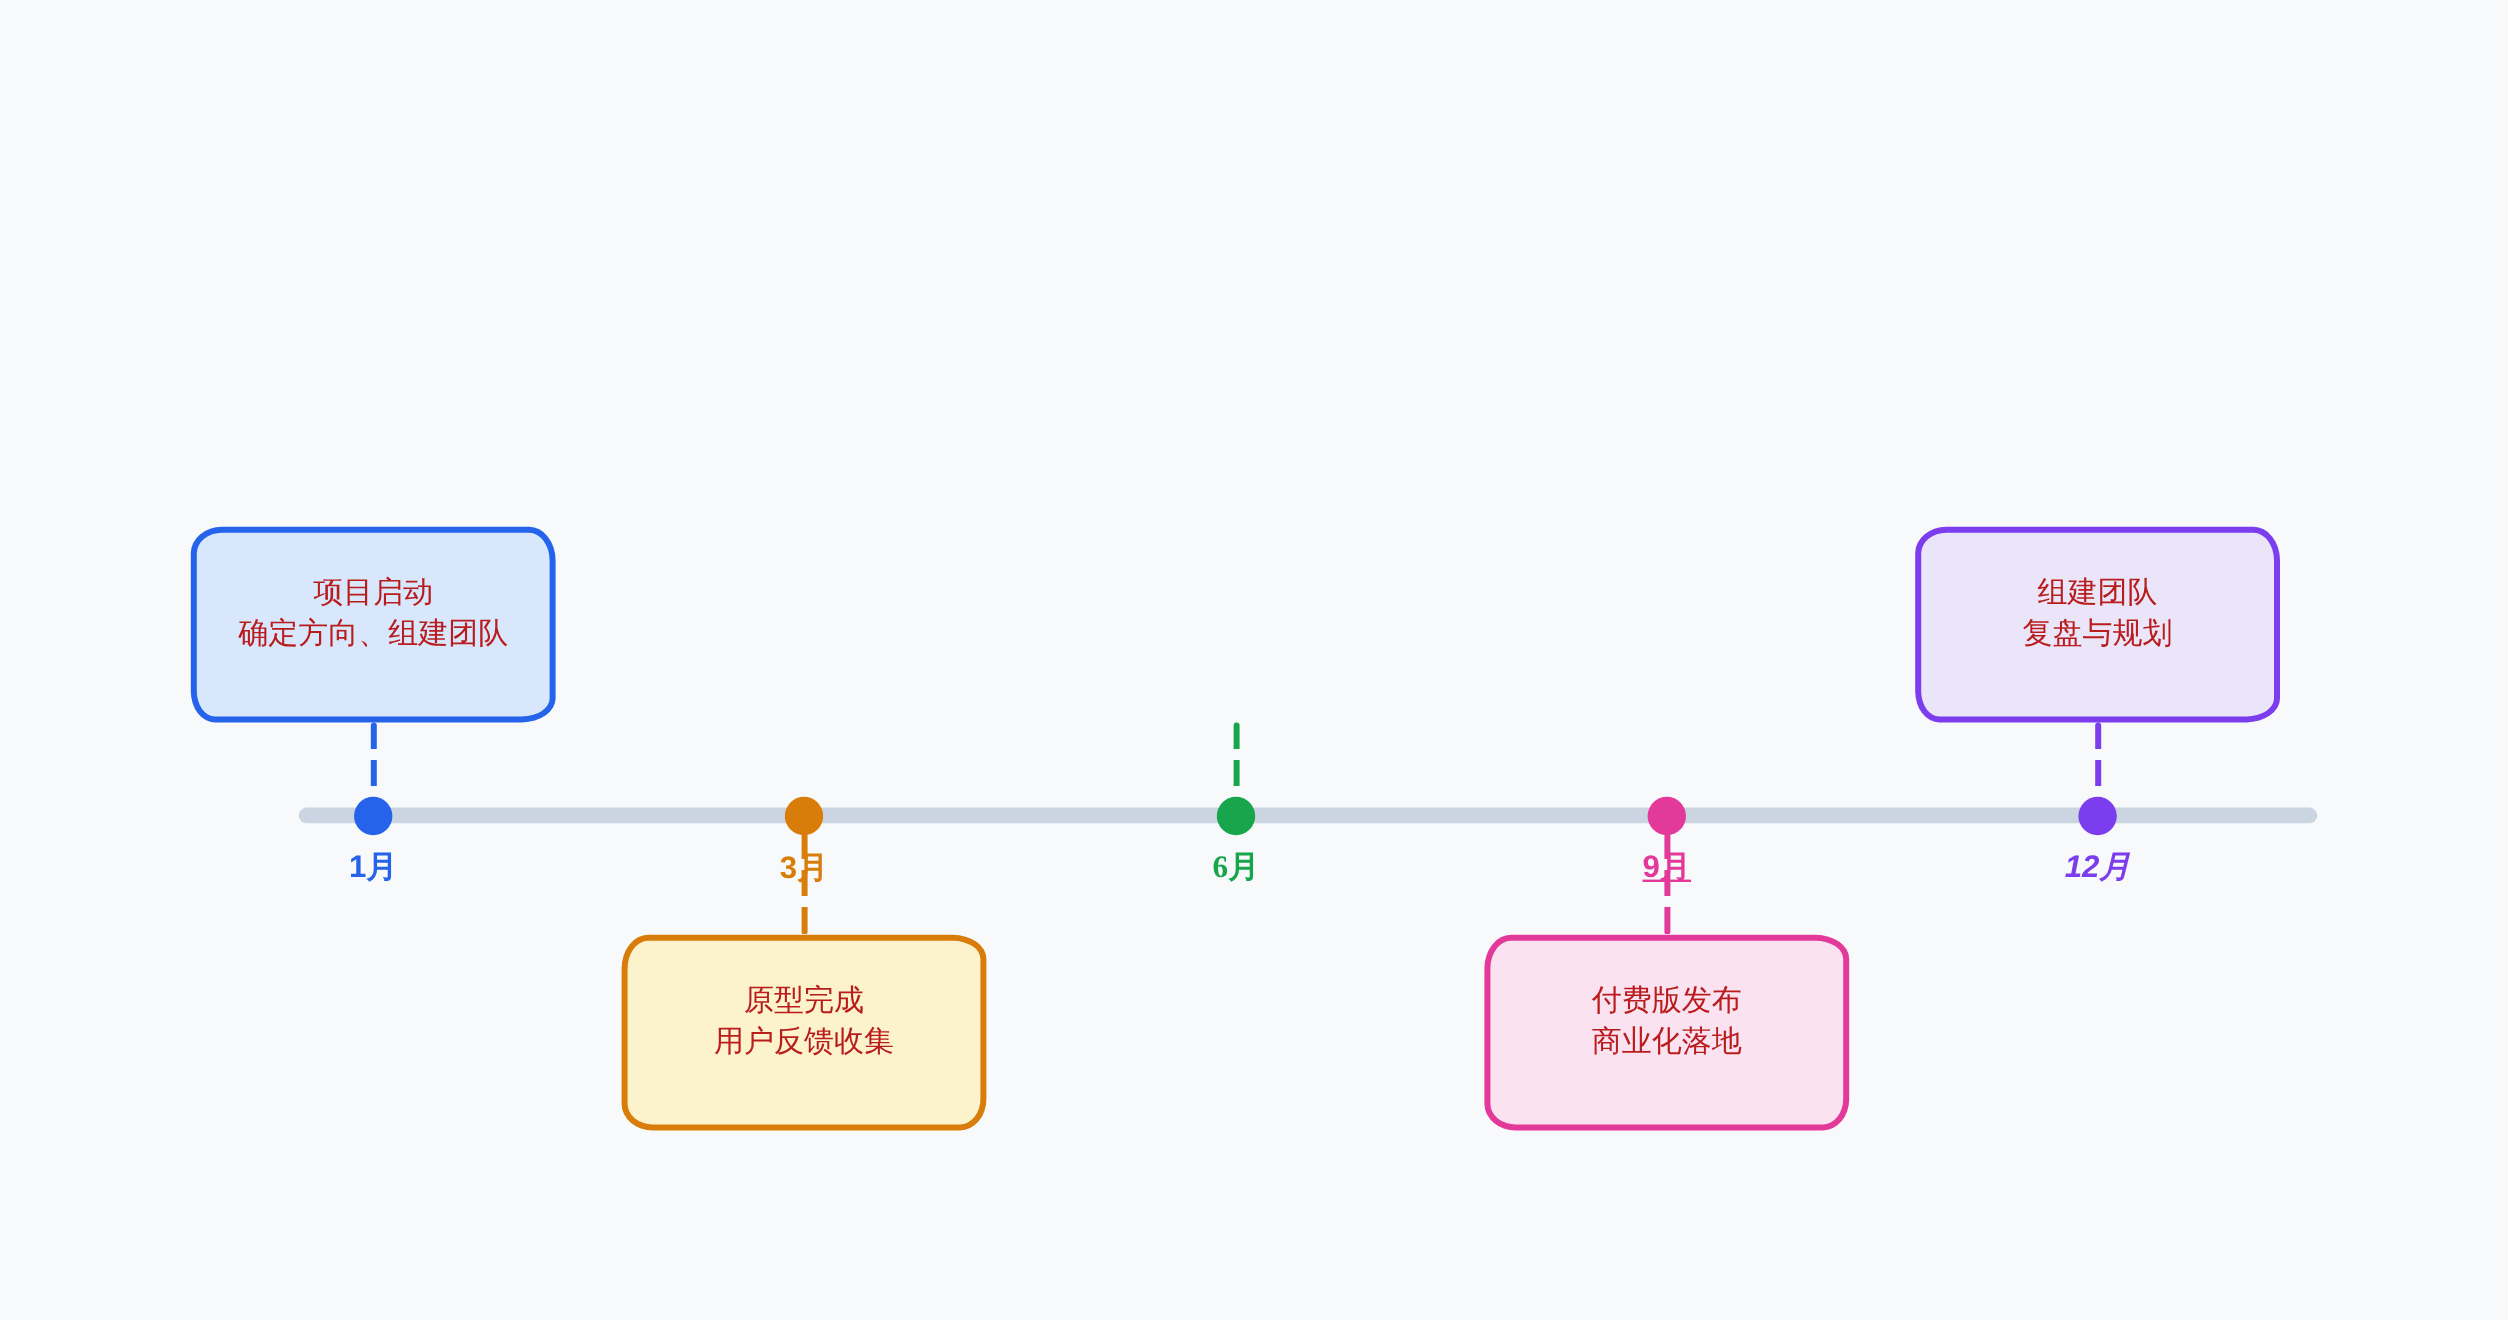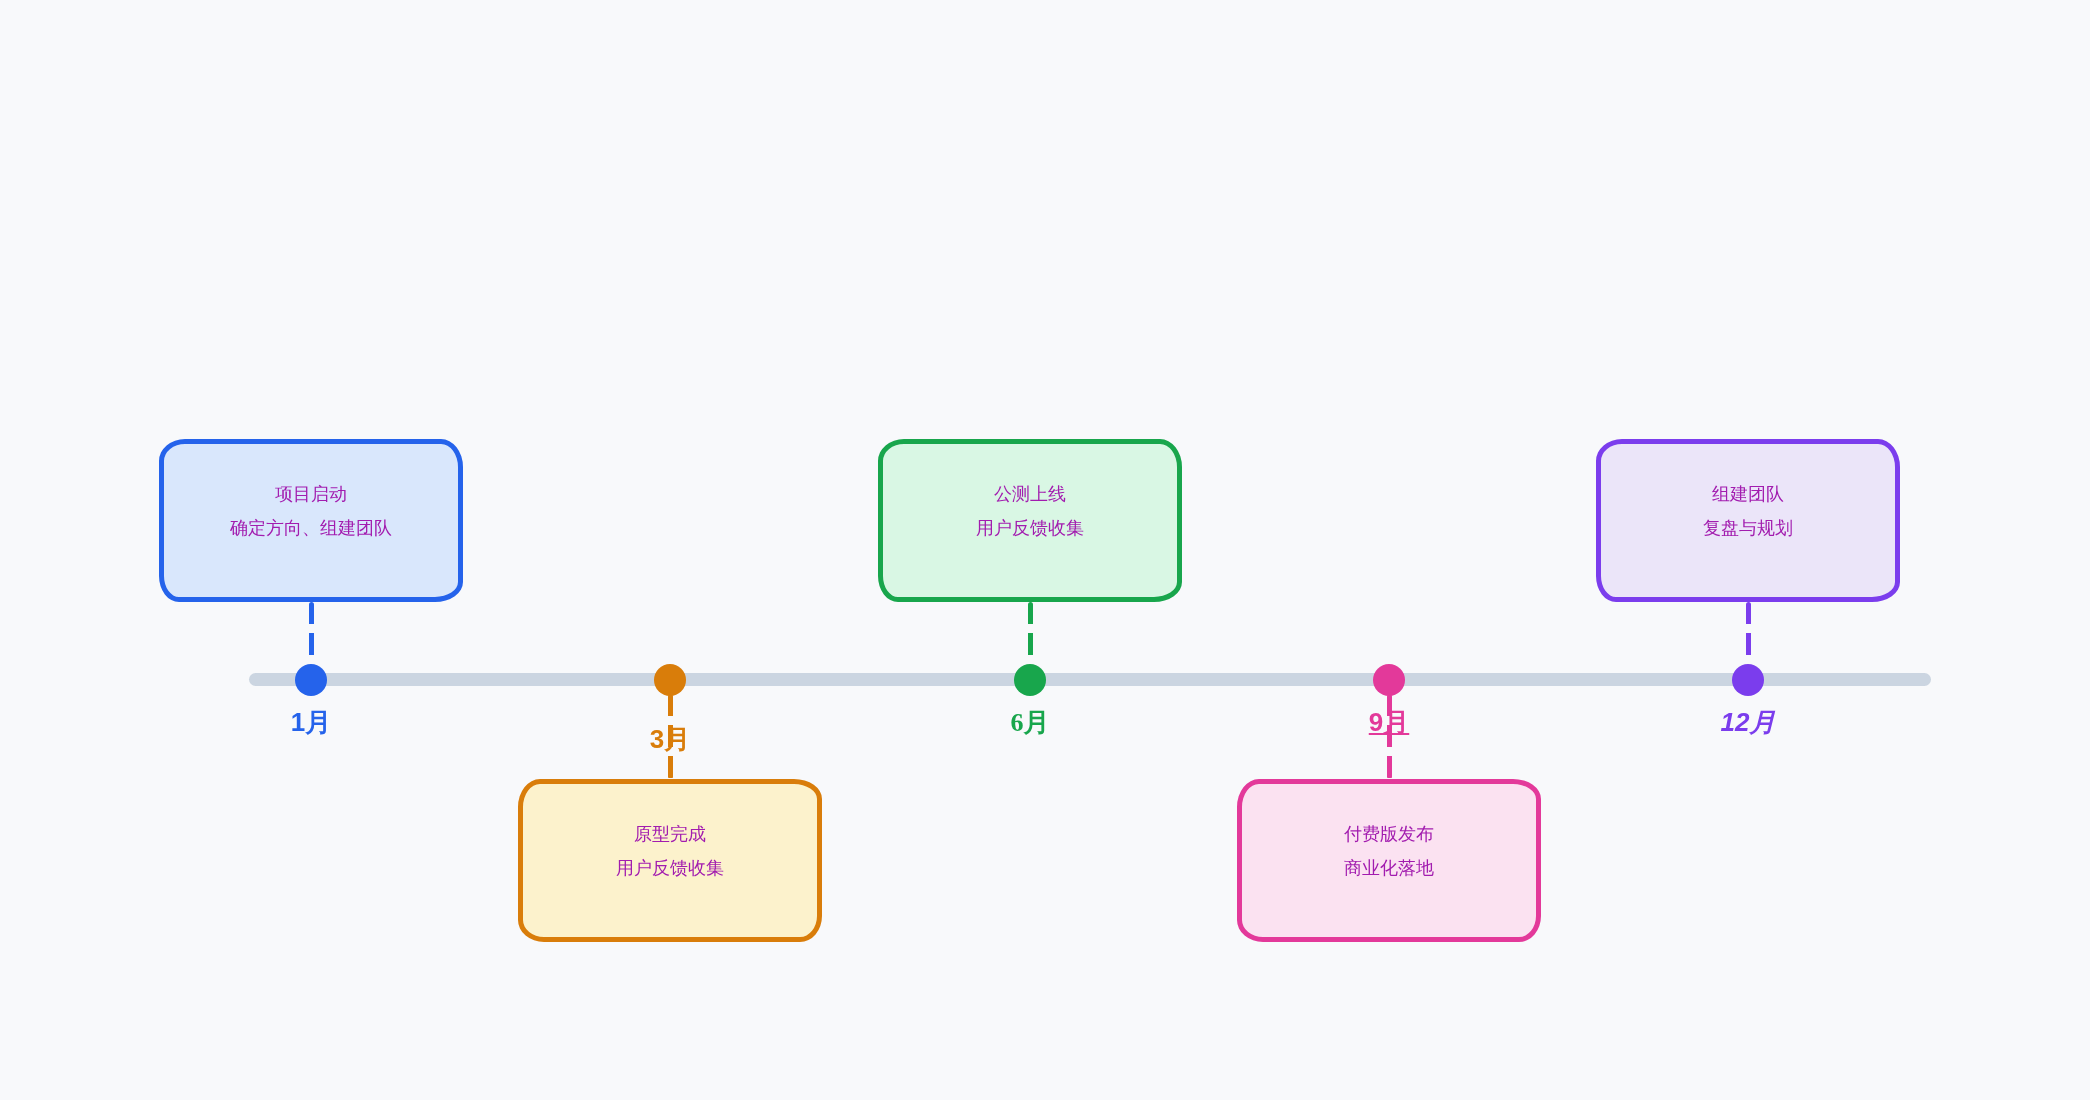--- a/index.html
+++ b/index.html
@@ -37,24 +37,24 @@
     flex-direction: column;
     align-items: center;
     justify-content: center;
     padding: 0 14px 20px 14px;
     text-align: center;
     z-index: 2;
     pointer-events: auto;
   }
   .card.below { border-radius: 22px 28px 22px 26px / 28px 20px 26px 22px; }
   .card-title, .card-subtitle {
-    font-size: 18px;
+    font-size: 25px;
     line-height: 34px;
     font-weight: 500;
-    color: #a21caf;
+    color: #b91c1c;
     white-space: nowrap;
   }
   .connector {
     position: absolute;
     width: 5px;
     background: repeating-linear-gradient(
       to bottom,
       var(--accent) 0px, var(--accent) 22px,
       transparent 22px, transparent 31px
     );
@@ -97,28 +97,24 @@
         <div class="dot" style="left: 295px; top: 664px;"></div>
         <div class="month-label" style="left: 241px; top: 705px;">1月</div>
       </div>
       <div class="milestone" style="--accent: #d97d0a; --fill: #fcf2cc;">
         <div class="connector" style="left: 667.5px; top: 694px; height: 85px;"></div>
         <div class="card below" style="left: 518px; top: 779px;">
           <div class="card-title">原型完成</div>
           <div class="card-subtitle">用户反馈收集</div>
         </div>
         <div class="dot" style="left: 654px; top: 664px;"></div>
-        <div class="month-label" style="left: 600px; top: 722px;">3月</div>
+        <div class="month-label" style="left: 600px; top: 706px;">3月</div>
       </div>
       <div class="milestone" style="--accent: #18a64c; --fill: #d9f7e4;">
         <div class="connector" style="left: 1027.5px; top: 602px; height: 62px;"></div>
-        <div class="card above" style="left: 878px; top: 439px;">
-          <div class="card-title">公测上线</div>
-          <div class="card-subtitle">用户反馈收集</div>
-        </div>
         <div class="dot" style="left: 1014px; top: 664px;"></div>
         <div class="month-label" style="left: 960px; top: 705px; font-family: Liberation Serif, serif;">6月</div>
       </div>
       <div class="milestone" style="--accent: #e3399a; --fill: #fbe2f1;">
         <div class="connector" style="left: 1386.5px; top: 694px; height: 85px;"></div>
         <div class="card below" style="left: 1237px; top: 779px;">
           <div class="card-title">付费版发布</div>
           <div class="card-subtitle">商业化落地</div>
         </div>
         <div class="dot" style="left: 1373px; top: 664px;"></div>

